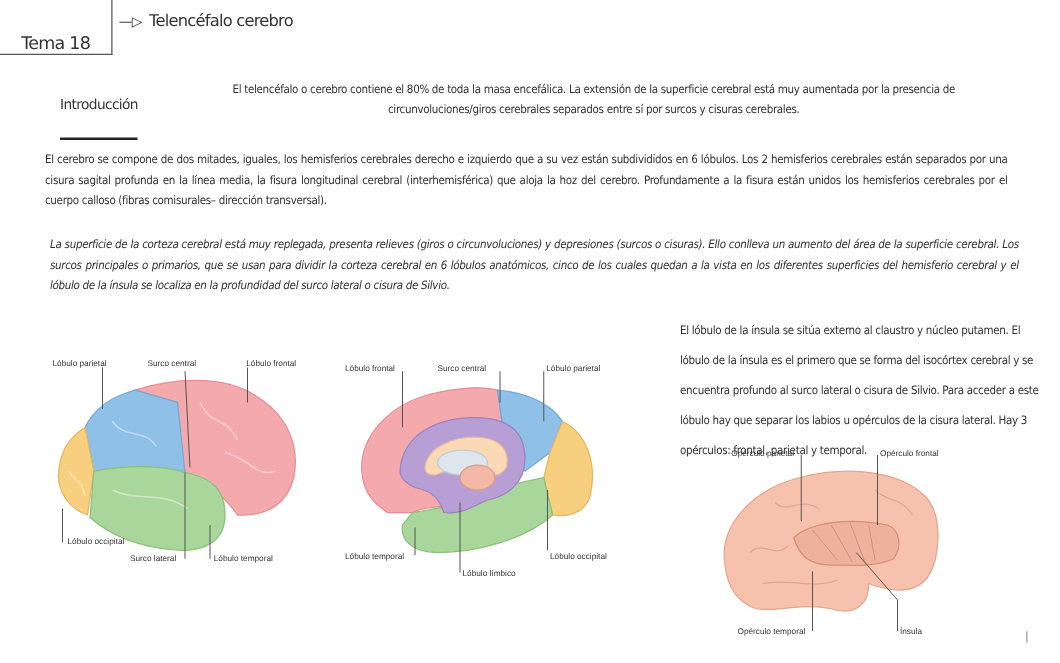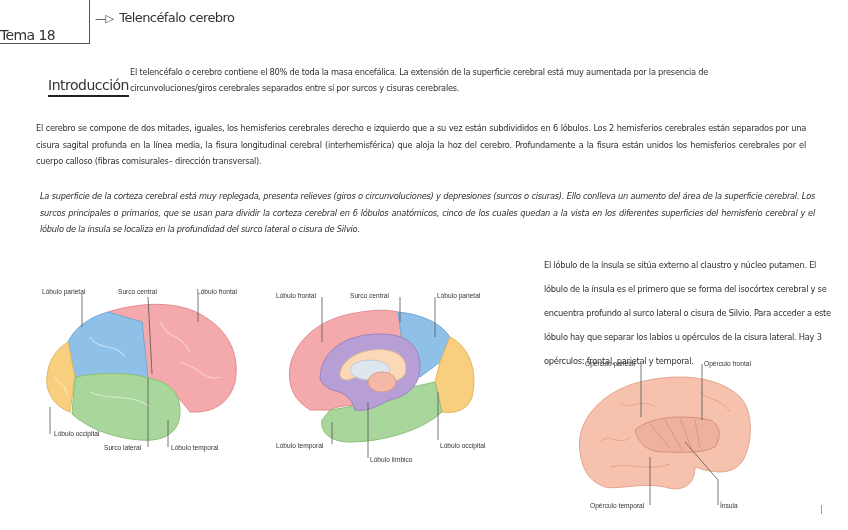--- a/index.html
+++ b/index.html
@@ -3,33 +3,33 @@
   <meta charset="utf-8">
   <style>
     * { box-sizing: border-box; margin: 0; padding: 0; }
     html, body { width: 848px; height: 530px; background: #ffffff; overflow: hidden; }
     body { position: relative; font-family: "DejaVu Sans", sans-serif; color: #2b2b2b; }
     .hand { font-family: "DejaVu Sans", sans-serif; font-size: 9.2px; letter-spacing: -0.25px; color: #303030; font-stretch: condensed; }
 
     .tema-box {
       position: absolute; left: 0; top: 0; width: 90px; height: 44px;
       border-right: 1px solid #555; border-bottom: 1px solid #555;
-      display: flex; align-items: center; padding-top: 26px;
+      display: flex; align-items: center; justify-content: center; padding-top: 26px;
     }
     .tema-box span { font-size: 14px; letter-spacing: -0.6px; color: #333; }
     .topic {
       position: absolute; left: 95px; top: 10px; font-size: 13px; letter-spacing: -0.6px; color: #333;
     }
     .topic .arrow { margin-right: 6px; font-size: 11px; }
 
     .intro-label {
-      position: absolute; left: 48px; top: 77px; font-size: 14px; letter-spacing: -0.5px; color: #333;
-      border-bottom: 2px solid #222; padding-bottom: 2px;
+      position: absolute; left: 48px; top: 77px; font-size: 11px; letter-spacing: -0.5px; color: #333;
+      border-bottom: 2px solid #222; padding-bottom: 20px;
     }
-    .intro-text { position: absolute; left: 130px; top: 64px; width: 690px; line-height: 16px; }
+    .intro-text { position: absolute; left: 130px; top: 64px; width: 690px; line-height: 16px; text-align: center; }
 
     .p1 { position: absolute; left: 36px; top: 120px; width: 770px; line-height: 16.5px; text-align: justify; }
     .p2 { position: absolute; left: 40px; top: 188px; width: 775px; line-height: 16.5px; text-align: justify; font-style: italic; }
     .p3 { position: absolute; left: 544px; top: 253px; width: 290px; line-height: 24px; }
 
     .fig { position: absolute; }
     .lbl { position: absolute; font-family: "Liberation Sans", sans-serif; font-size: 6.6px; color: #333; white-space: nowrap; }
 
     .fig1 { left: 30px; top: 282px; width: 240px; height: 180px; }
     .fig2 { left: 270px; top: 282px; width: 230px; height: 190px; }

